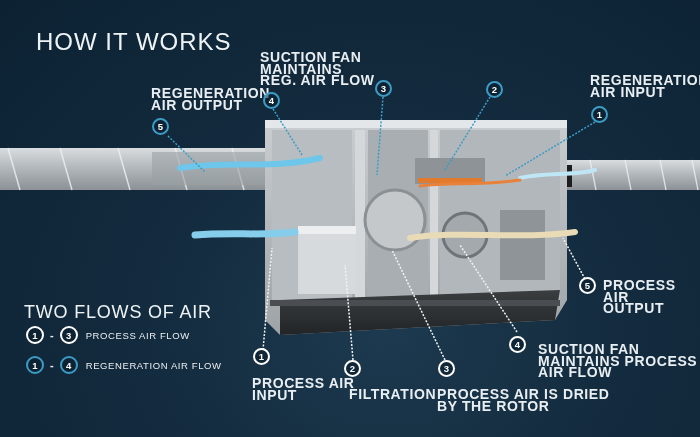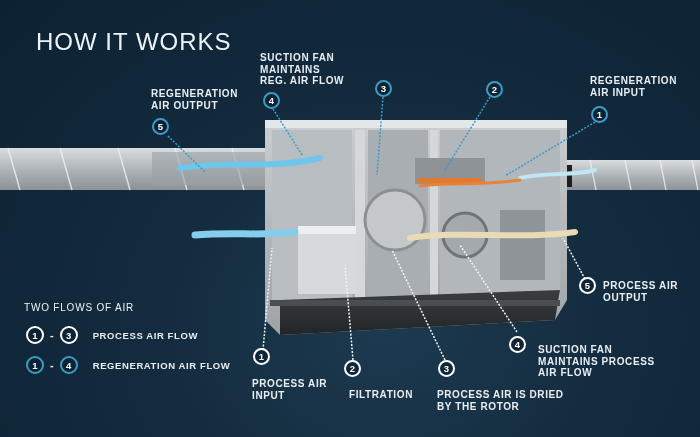--- a/index.html
+++ b/index.html
@@ -1,29 +1,29 @@
 <!DOCTYPE html>
 <html><head>
 <meta charset="utf-8">
 <style>
   html, body { margin:0; padding:0; }
   body { width:700px; height:437px; overflow:hidden; position:relative;
     background: radial-gradient(ellipse at 55% 75%, #1d3a50 0%, #142c3f 40%, #0c2233 100%);
     font-family: "Liberation Sans", "DejaVu Sans", sans-serif; color:#fff; }
   .stage { position:absolute; inset:0; }
   .heading { position:absolute; left:24px; top:28px; font-size:24px; letter-spacing:1px; color:#eef3f6; font-weight:400;margin-left:12px; }
-  .label { position:absolute; font-size:10px; font-weight:700; letter-spacing:0.6px; line-height:11.5px; color:#e8eef2; white-space:pre-line; }
+  .label { position:absolute; font-size:14px; font-weight:700; letter-spacing:0.6px; line-height:11.5px; color:#e8eef2; white-space:pre-line; }
   .marker { position:absolute; width:17px; height:17px; border-radius:50%; border:2px solid #fff; box-sizing:border-box;
     font-size:9.5px; font-weight:700; display:flex; align-items:center; justify-content:center; color:#fff; background:rgba(10,30,45,0.6); }
   .marker.regen { border-color:#3d9cc6; }
-  .legend-title { position:absolute; left:24px; top:302px; font-size:10px; letter-spacing:0.8px; color:#eef3f6; }
+  .legend-title { position:absolute; left:24px; top:302px; font-size:18px; letter-spacing:0.8px; color:#eef3f6; }
   .legend-row { position:absolute; left:26px; display:flex; align-items:center; gap:6px; }
   .legend-row .m { position:static; width:18px; height:18px; }
   .legend-row .dash { font-size:11px; font-weight:700; color:#e8eef2; }
-  .legend-row .txt { margin-left:9px; font-size:9.5px; font-weight:700; letter-spacing:0.6px; color:#e8eef2; }
+  .legend-row .txt { margin-left:2px; font-size:9.5px; font-weight:400; letter-spacing:0.6px; color:#e8eef2; }
   svg.art { position:absolute; left:0; top:0; }
   .overlay-title { position:absolute; left:125px; top:181px; font-size:37px; font-weight:900; font-style:italic; color:#fff; line-height:42px;
     font-family: "DejaVu Sans", sans-serif; letter-spacing:1px;
     text-shadow: 3px 0 0 #2a86cf, -3px 0 0 #2a86cf, 0 3px 0 #2a86cf, 0 -3px 0 #2a86cf, 2px 2px 0 #2a86cf, -2px -2px 0 #2a86cf, 2px -2px 0 #2a86cf, -2px 2px 0 #2a86cf; }
   .overlay-title .line2 { display:block; padding-left:205px; }
 </style>
 </head>
 <body>
 
 <div class="stage">

